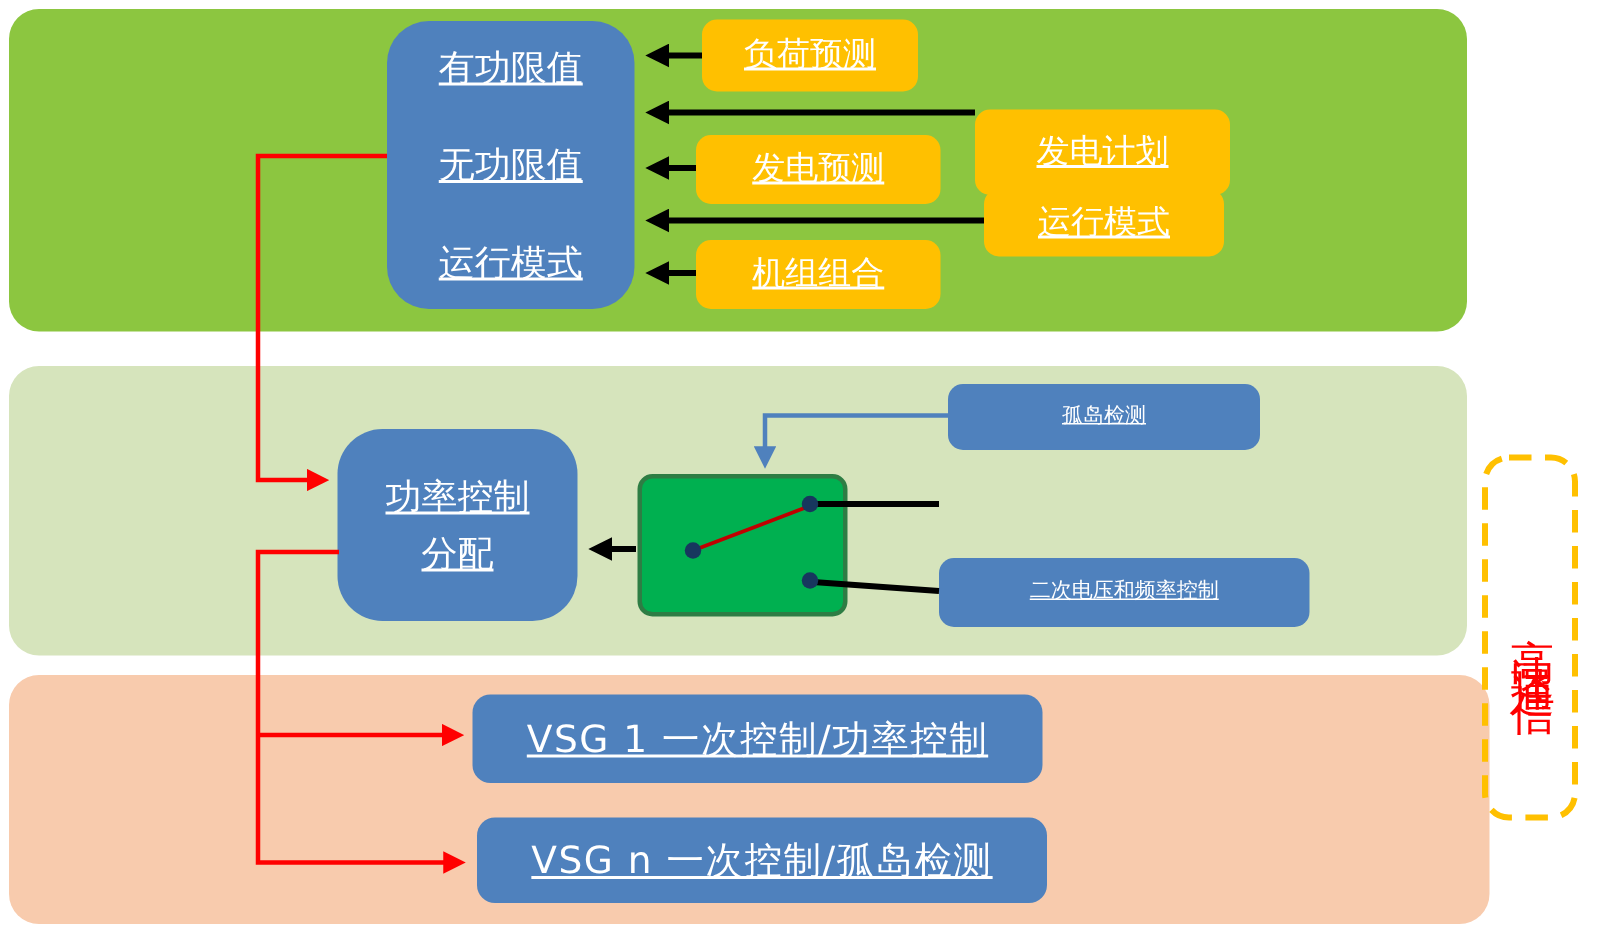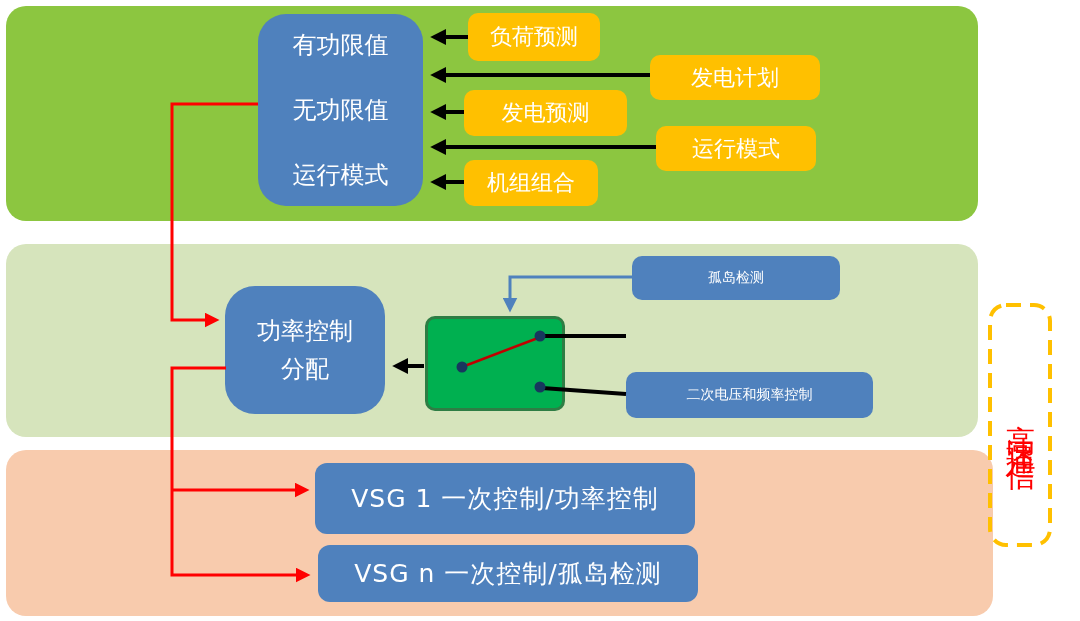--- a/index.html
+++ b/index.html
@@ -5,21 +5,21 @@
   * { margin:0; padding:0; box-sizing:border-box; }
   body { background:#ffffff; font-family:"DejaVu Sans","Liberation Sans",sans-serif; }
   .canvas { position:relative; width:1080px; height:621px; background:#ffffff; overflow:hidden; }
 
   .band { position:absolute; border-radius:20px; }
   #band-top { left:6px;  top:6px;   width:972px; height:215px; background:var(--top-band-bg,#8CC640); }
   #band-mid { left:6px;  top:244px; width:972px; height:193px; background:var(--middle-band-bg,#D6E4BC); }
   #band-bot { left:6px;  top:450px; width:987px; height:166px; background:var(--bottom-band-bg,#F8CBAD); }
 
   .box { position:absolute; display:flex; align-items:center; justify-content:center;
-         color:#ffffff; text-align:center; line-height:1.25; }
+         color:#ffffff; text-align:center; line-height:1.25;text-decoration:underline; }
   .blue   { background:var(--blue-box-bg,#4F81BD);   border-radius:10px; font-size:14px; }
   .yellow { background:var(--yellow-box-bg,#FFC000); border-radius:10px; font-size:22px; }
   .limits { flex-direction:column; justify-content:space-between; padding:16px 8px;
             border-radius:28px; font-size:24px; }
   .alloc  { flex-direction:column; justify-content:center; gap:8px; border-radius:30px; font-size:24px; }
   .vsg    { font-size:25px; border-radius:12px; letter-spacing:1px; }
   .switch-box { position:absolute; background:var(--switch-bg,#00B050);
                 border:3px solid var(--switch-border,#2E7D44); border-radius:10px; }
 
   .side-label { position:absolute; display:flex; align-items:center; justify-content:center;
@@ -45,37 +45,37 @@
   <div class="band" id="band-top"></div>
   <div class="band" id="band-mid"></div>
   <div class="band" id="band-bot"></div>
 
   <div class="box blue limits" style="left:258px; top:14px; width:165px; height:192px;">
     <div>有功限值</div>
     <div>无功限值</div>
     <div>运行模式</div>
   </div>
 
-  <div class="box yellow" style="left:468px; top:13px; width:132px; height:48px;">负荷预测</div>
-  <div class="box yellow" style="left:650px; top:55px; width:170px; height:45px;">发电计划</div>
+  <div class="box yellow" style="left:468px; top:13px; width:144px; height:48px;">负荷预测</div>
+  <div class="box yellow" style="left:650px; top:73px; width:170px; height:57px;">发电计划</div>
   <div class="box yellow" style="left:464px; top:90px; width:163px; height:46px;">发电预测</div>
   <div class="box yellow" style="left:656px; top:126px; width:160px; height:45px;">运行模式</div>
-  <div class="box yellow" style="left:464px; top:160px; width:134px; height:46px;">机组组合</div>
+  <div class="box yellow" style="left:464px; top:160px; width:163px; height:46px;">机组组合</div>
 
   <div class="box blue alloc" style="left:225px; top:286px; width:160px; height:128px;">
     <div>功率控制</div>
     <div>分配</div>
   </div>
 
   <div class="switch-box" style="left:425px; top:316px; width:140px; height:95px;"></div>
 
   <div class="box blue" style="left:632px; top:256px; width:208px; height:44px;">孤岛检测</div>
   <div class="box blue" style="left:626px; top:372px; width:247px; height:46px;">二次电压和频率控制</div>
 
-  <div class="box blue vsg" style="left:315px; top:463px; width:380px; height:71px;">VSG 1 一次控制/功率控制</div>
+  <div class="box blue vsg" style="left:315px; top:463px; width:380px; height:59px;">VSG 1 一次控制/功率控制</div>
   <div class="box blue vsg" style="left:318px; top:545px; width:380px; height:57px;">VSG n 一次控制/孤岛检测</div>
 
   <div class="side-label" style="left:990px; top:305px; width:60px; height:240px;">高速通信</div>
 
   <svg class="overlay" viewBox="0 0 1080 621">
     <defs>
       <marker id="mk-black" viewBox="0 0 10 10" refX="7" refY="5" markerWidth="4" markerHeight="4" orient="auto">
         <path d="M0,0 L10,5 L0,10 Z" class="mkf-black"></path>
       </marker>
       <marker id="mk-red" viewBox="0 0 10 10" refX="7" refY="5" markerWidth="5" markerHeight="5" orient="auto">

